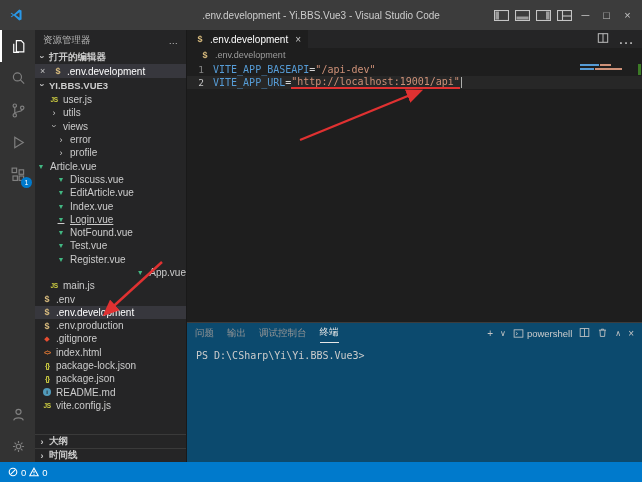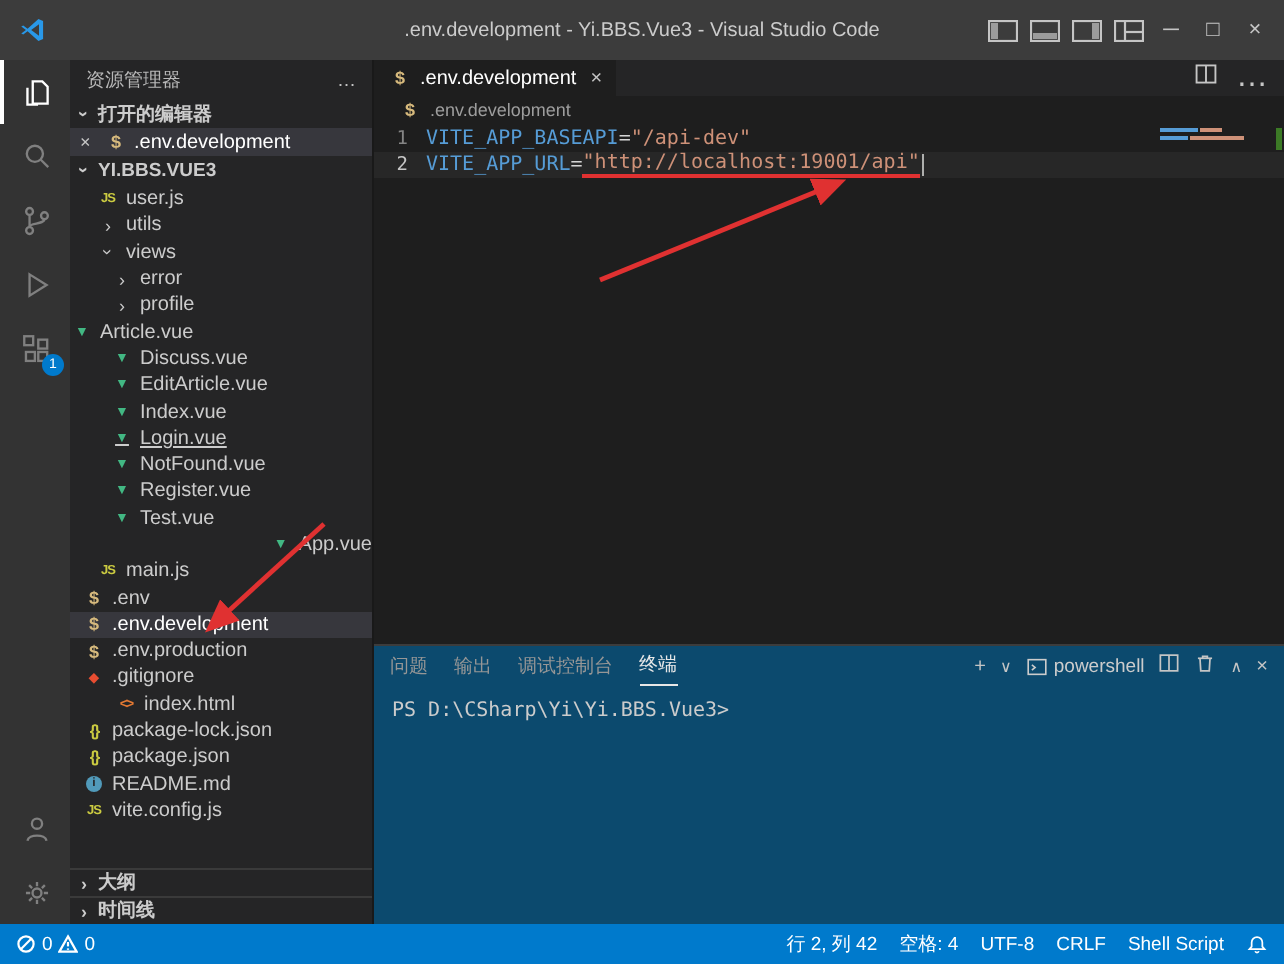--- a/index.html
+++ b/index.html
@@ -247,25 +247,25 @@
           <div class="tree-row" style="padding-left: 20px; text-decoration: underline;">
             <span class="file-icon ic-vue">▼</span>
             <span class="tree-label">Login.vue</span>
           </div>
           <div class="tree-row" style="padding-left: 20px;">
             <span class="file-icon ic-vue">▼</span>
             <span class="tree-label">NotFound.vue</span>
           </div>
           <div class="tree-row" style="padding-left: 20px;">
             <span class="file-icon ic-vue">▼</span>
+            <span class="tree-label">Test.vue</span>
+          </div>
+          <div class="tree-row" style="padding-left: 20px;">
+            <span class="file-icon ic-vue">▼</span>
             <span class="tree-label">Register.vue</span>
-          </div>
-          <div class="tree-row" style="padding-left: 20px;">
-            <span class="file-icon ic-vue">▼</span>
-            <span class="tree-label">Test.vue</span>
           </div>
           <div class="tree-row" style="padding-left: 13px; justify-content: flex-end;">
             <span class="file-icon ic-vue">▼</span>
             <span class="tree-label">App.vue</span>
           </div>
           <div class="tree-row" style="padding-left: 13px;">
             <span class="file-icon ic-js">JS</span>
             <span class="tree-label">main.js</span>
           </div>
           <div class="tree-row" style="padding-left: 6px;">
@@ -277,21 +277,21 @@
             <span class="tree-label">.env.development</span>
           </div>
           <div class="tree-row" style="padding-left: 6px;">
             <span class="file-icon ic-env">$</span>
             <span class="tree-label">.env.production</span>
           </div>
           <div class="tree-row" style="padding-left: 6px;">
             <span class="file-icon ic-git">◆</span>
             <span class="tree-label">.gitignore</span>
           </div>
-          <div class="tree-row" style="padding-left: 22px;">
+          <div class="tree-row" style="padding-left: 6px;">
             <span class="file-icon ic-html">&lt;&gt;</span>
             <span class="tree-label">index.html</span>
           </div>
           <div class="tree-row" style="padding-left: 6px;">
             <span class="file-icon ic-json">{}</span>
             <span class="tree-label">package-lock.json</span>
           </div>
           <div class="tree-row" style="padding-left: 6px;">
             <span class="file-icon ic-json">{}</span>
             <span class="tree-label">package.json</span>
@@ -413,33 +413,20 @@
           <line x1="2.4" y1="7.6" x2="7.6" y2="2.4"></line>
         </svg>
       <span>0</span>
       <svg class="lineicon" width="10" height="10" viewBox="0 0 10 10" style="stroke:#fff;">
           <path d="M5 1.2L9.3 8.8H.7z"></path>
           <line x1="5" y1="4" x2="5" y2="6.2"></line>
           <line x1="5" y1="7.2" x2="5" y2="7.9"></line>
         </svg>
       <span>0</span>
     </span>
-    <div class="sb-right">
-      <span class="sbseg">行 2, 列 42</span>
-      <span class="sbseg">空格: 4</span>
-      <span class="sbseg">UTF-8</span>
-      <span class="sbseg">CRLF</span>
-      <span class="sbseg">Shell Script</span>
-      <span class="sbseg">
-        <svg class="lineicon" width="11" height="11" viewBox="0 0 14 14" style="stroke:#fff;">
-            <path d="M7 2a3.4 3.4 0 00-3.4 3.4V8L2.2 9.6h9.6L10.4 8V5.4A3.4 3.4 0 007 2z"></path>
-            <path d="M5.8 11a1.3 1.3 0 002.4 0"></path>
-          </svg>
-      </span>
-    </div>
   </div>
 
   <svg class="annotations" width="642" height="482" viewBox="0 0 642 482">
     <defs>
       <marker id="arrowhead" markerWidth="7" markerHeight="6" refX="5.6" refY="3" orient="auto">
         <polygon points="0 0, 7 3, 0 6" fill="#e03131"></polygon>
       </marker>
     </defs>
     <line x1="300" y1="140" x2="420" y2="91" stroke="#e03131" stroke-width="2.4" marker-end="url(#arrowhead)"></line>
     <line x1="162" y1="262" x2="105" y2="314" stroke="#e03131" stroke-width="2.4" marker-end="url(#arrowhead)"></line>

